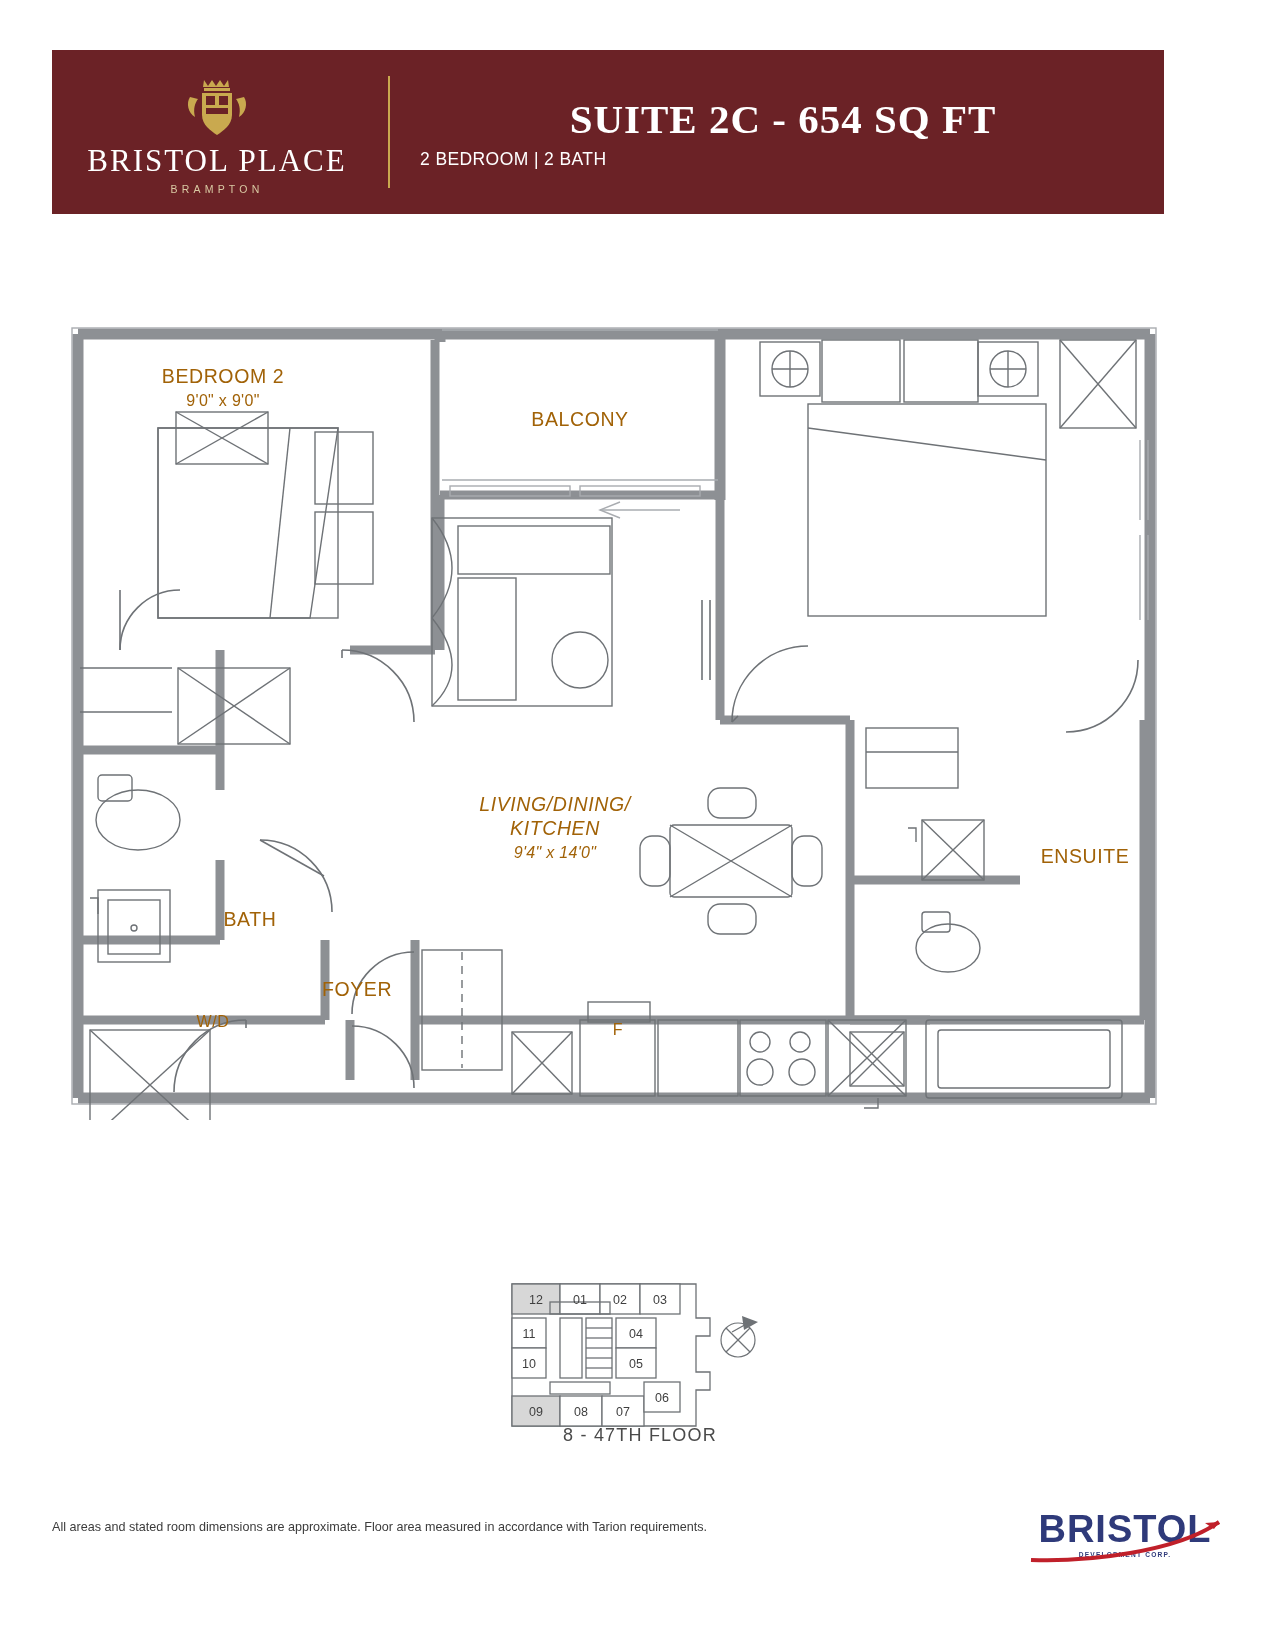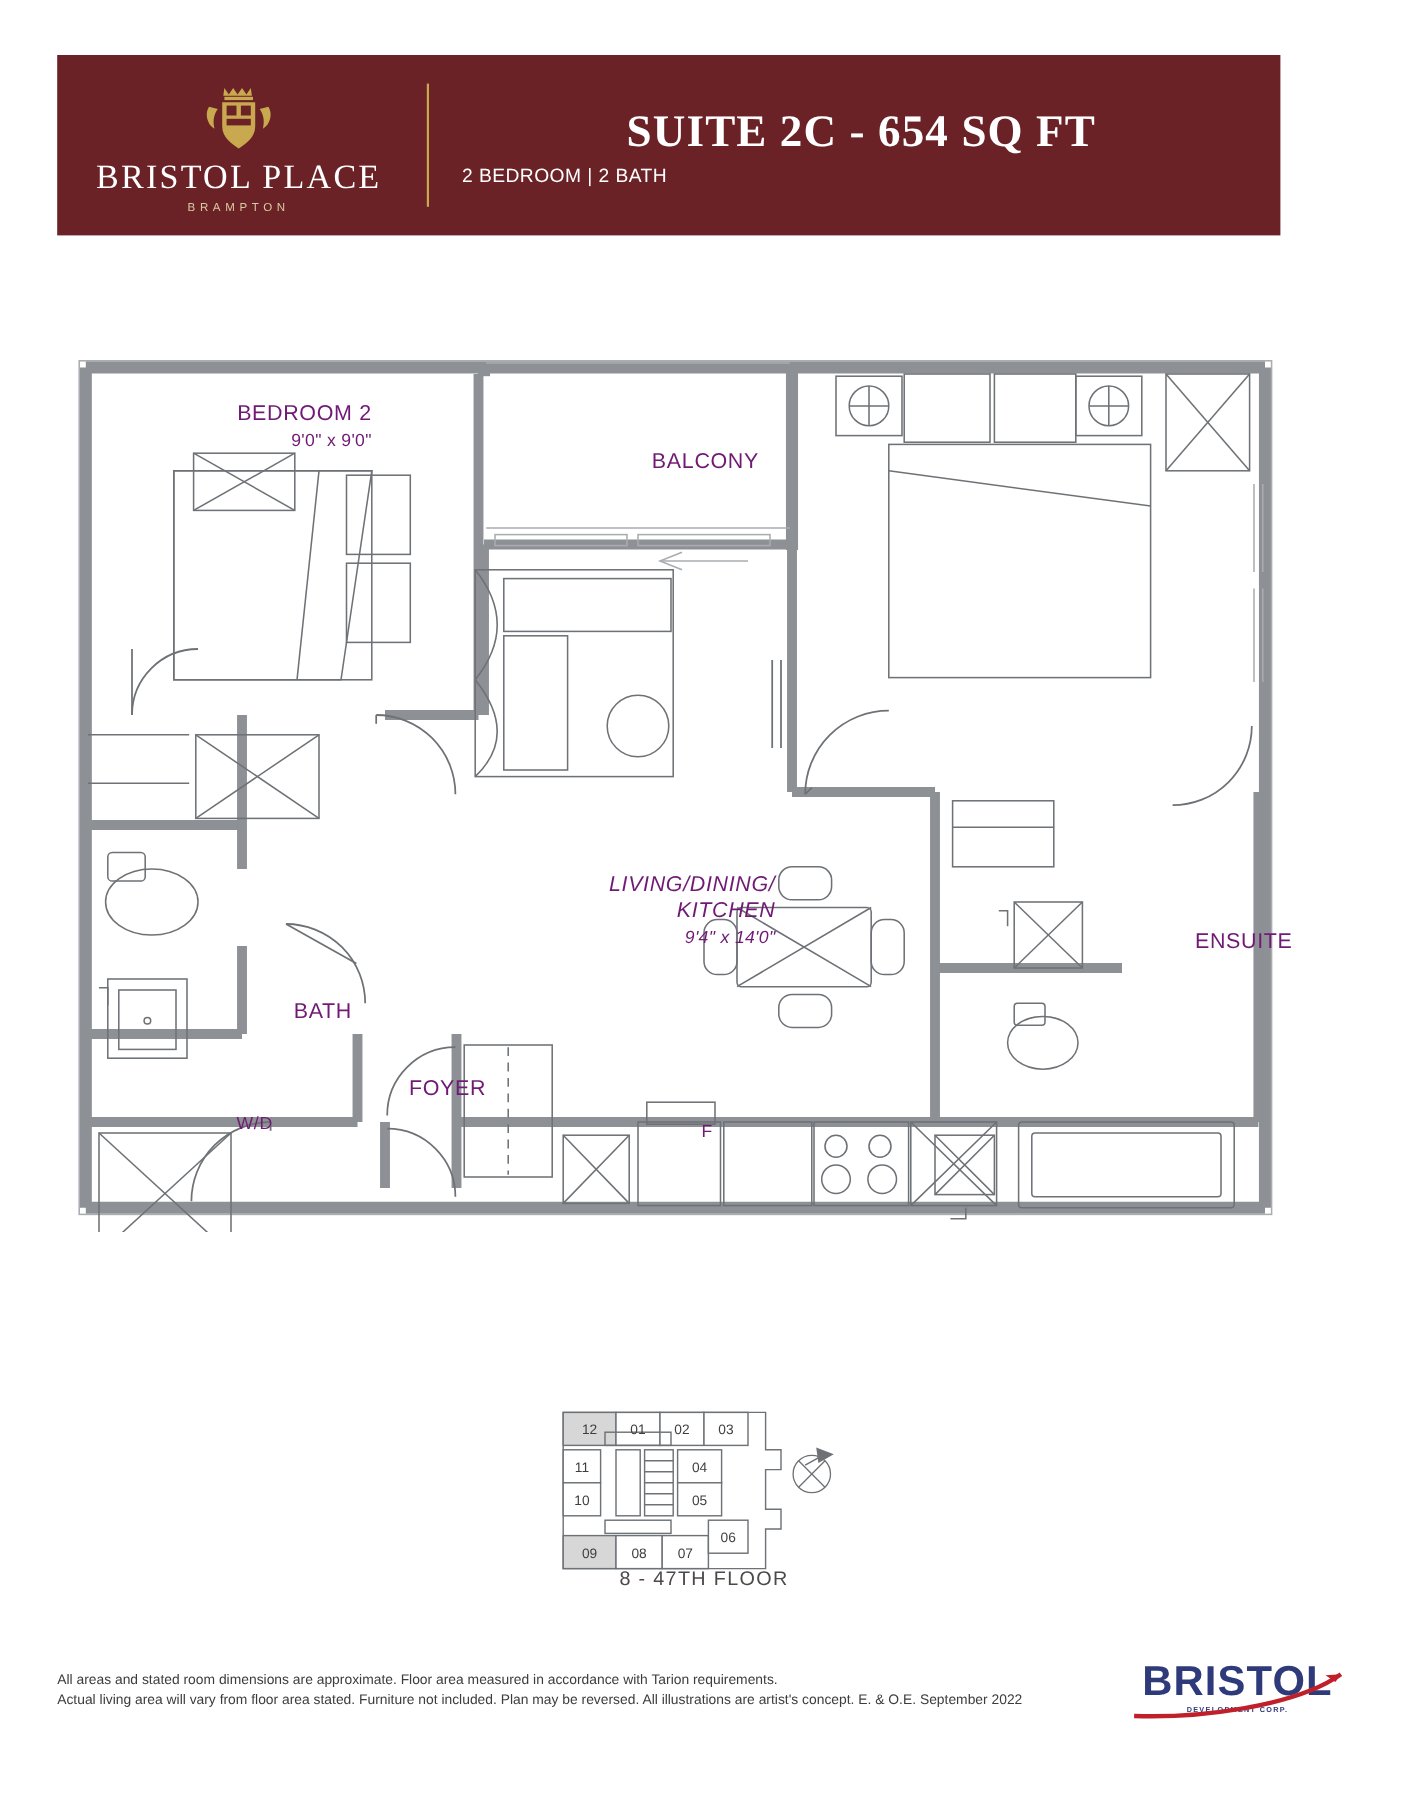--- a/index.html
+++ b/index.html
@@ -90,22 +90,22 @@
   .plan {
     position: absolute;
     left: 60px;
     top: 320px;
     width: 1100px;
     height: 800px;
   }
   .plan svg { display: block; }
   .lbl {
     position: absolute;
-    text-align: right;
-    color: #701a75;
+    text-align: center;
+    color: #a16207;
     font-size: 19.5px;
     letter-spacing: 0.6px;
     line-height: 1.22;
     white-space: nowrap;
   }
   .lbl .dim {
     display: block;
     font-size: 16px;
     letter-spacing: 0.3px;
     margin-top: 2px;
@@ -500,21 +500,20 @@
     <line x1="40" y1="18" x2="16" y2="42" stroke="#6e7276" stroke-width="1.2"></line>
     <path d="M32 6 L48 12 L34 20 Z" fill="#6e7276"></path>
     <line x1="22" y1="22" x2="40" y2="12" stroke="#6e7276" stroke-width="1.4"></line>
   </svg>
 </div>
 
 <div class="keyplan-caption">8 - 47TH FLOOR</div>
 
 <div class="footer">
   <div>All areas and stated room dimensions are approximate. Floor area measured in accordance with Tarion requirements.</div>
-  <div>Actual living area will vary from floor area stated. Furniture not included. Plan may be reversed. All illustrations are artist's concept. E. &amp; O.E. September 2022</div>
 </div>
 
 <div class="solmar">
   <svg class="solmar-swoosh" viewBox="0 0 196 50" aria-hidden="true">
     <path d="M4 44 C60 46 150 36 192 6" stroke="#c0202a" stroke-width="4" fill="none"></path>
     <path d="M192 6 l-14 1 9 6z" fill="#c0202a"></path>
   </svg>
   <div class="solmar-word">BRISTOL</div>
   <div class="solmar-sub">DEVELOPMENT CORP.</div>
 </div>

